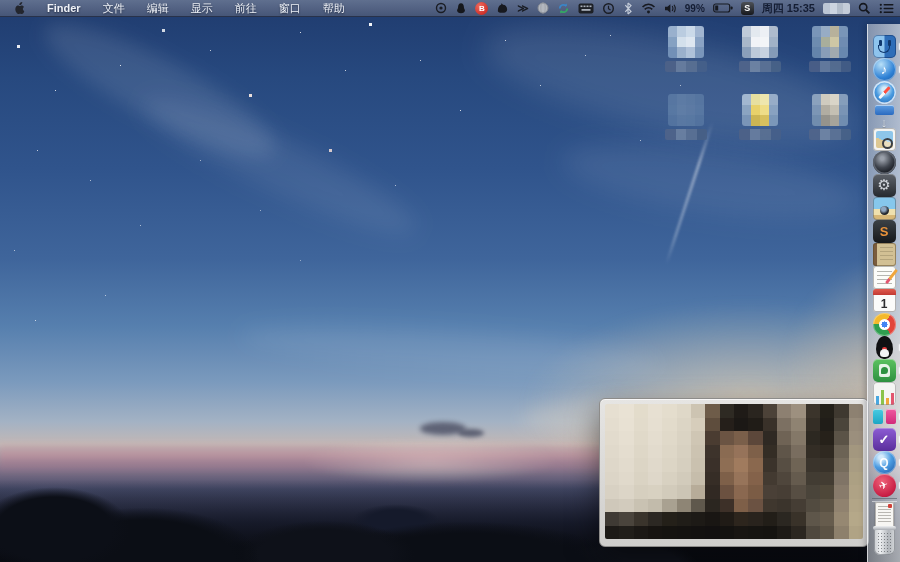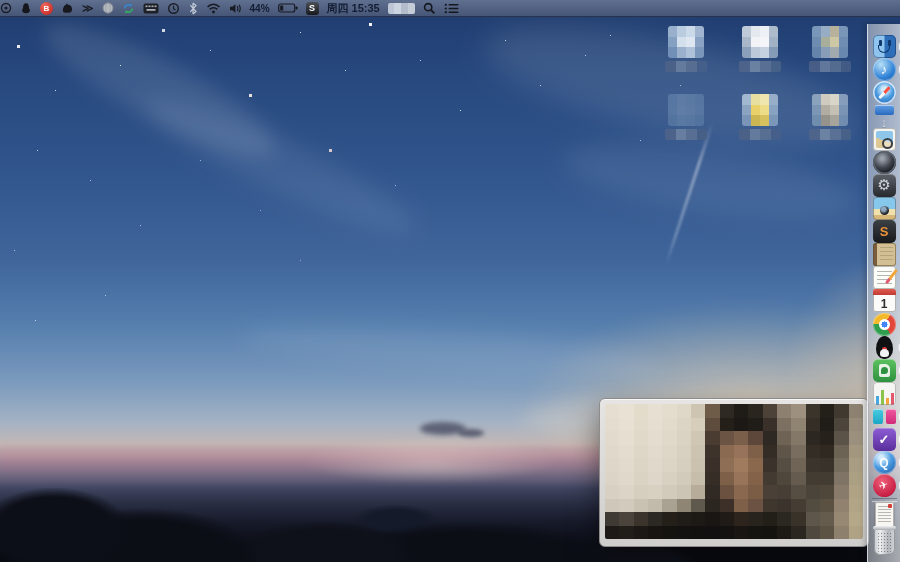--- a/index.html
+++ b/index.html
@@ -610,20 +610,34 @@
   <div class="dock-sep"></div>
   <div class="dock-item dock-item-doc">
       <div class="ic-docfile"></div>
     </div>
   <div class="dock-item dock-item-trash">
       <div class="ic-trash"></div>
     </div>
 </div>
 
 <div class="menubar">
+  <div class="mb-left">
+    <div class="apple">
+      <svg width="12" height="14" viewBox="0 0 14 16">
+          <path fill="#23262e" d="M9.6 1c.2 1-.4 2-1 2.6-.6.7-1.6 1.2-2.4 1-.2-1 .4-2 1-2.6C7.8 1.3 8.9 1 9.6 1zM12 12.1c-.5 1.2-1.6 3-2.8 3-.8 0-1.1-.5-2.1-.5s-1.3.5-2.1.5C3.8 15.1 2.1 12.6 1.7 11 1.2 8.9 1.8 6.3 3.6 5.4c.9-.4 1.8-.2 2.5.2.4.2.9.2 1.3 0 .9-.5 1.9-.6 2.8-.1.6.3 1.1.8 1.4 1.4-1.3.8-1.7 2.6-.7 3.8.3.5.7.8 1.1 1.4z"></path>
+        </svg>
+    </div>
+    <div class="menu-item bold">Finder</div>
+    <div class="menu-item">文件</div>
+    <div class="menu-item">编辑</div>
+    <div class="menu-item">显示</div>
+    <div class="menu-item">前往</div>
+    <div class="menu-item">窗口</div>
+    <div class="menu-item">帮助</div>
+  </div>
   <div class="mb-right">
     <span class="sico">
         <svg width="12" height="12" viewBox="0 0 12 12">
           <circle cx="6" cy="6" r="4.5" fill="none" stroke="#1a1d24" stroke-width="1.4"></circle>
           <circle cx="6" cy="6" r="1.6" fill="#1a1d24"></circle>
         </svg>
       </span>
     <span class="sico">
         <svg width="12" height="13" viewBox="0 0 14 14">
           <path fill="#15171c" d="M7 1C4.6 1 3.6 3.4 3.6 5.4c0 1.7-1.2 2.6-1.2 4 0 1.9 2 3 4.6 3s4.6-1.1 4.6-3c0-1.4-1.2-2.3-1.2-4C10.4 3.4 9.4 1 7 1z"></path>
@@ -679,21 +693,21 @@
           <path d="M3.9 6.9C5.1 5.7 6.5 5.1 8 5.1s2.9.6 4.1 1.8" fill="none" stroke="#171a21" stroke-width="1.7"></path>
           <circle cx="8" cy="9.8" r="1.6" fill="#171a21"></circle>
         </svg>
       </span>
     <span class="sico">
         <svg width="13" height="11" viewBox="0 0 13 11">
           <path d="M1 3.8h2.4L6.4 1.2v8.6L3.4 7.2H1z" fill="#171a21"></path>
           <path d="M8.2 3q1.5 2.5 0 5 M10 1.8q2.5 3.7 0 7.4" fill="none" stroke="#171a21" stroke-width="1.1"></path>
         </svg>
       </span>
-    <span class="mb-text">44%</span>
+    <span class="mb-text">99%</span>
     <span class="sico">
         <svg width="20" height="10" viewBox="0 0 20 10">
           <rect x="0.7" y="1" width="16" height="8" rx="2" fill="none" stroke="#171a21" stroke-width="1.2"></rect>
           <rect x="17.6" y="3.4" width="2" height="3.2" rx="0.8" fill="#171a21"></rect>
           <rect x="2.2" y="2.5" width="3" height="5" fill="#171a21"></rect>
         </svg>
       </span>
     <span class="sogou-badge">S</span>
     <span class="clock">周四 15:35</span>
     <span class="user-mosaic" style="display: grid; grid-template-columns: repeat(4, 1fr);">

